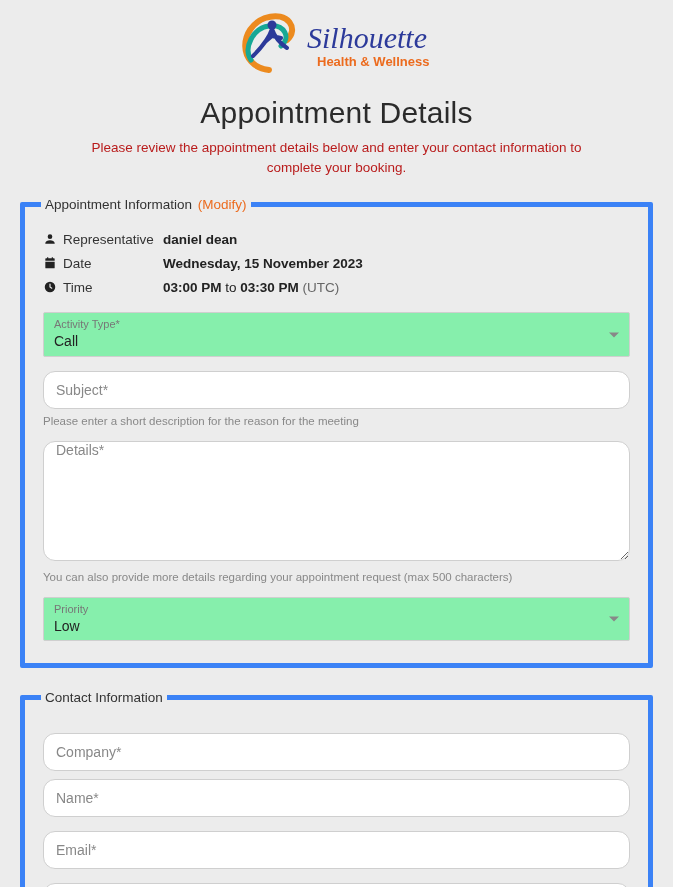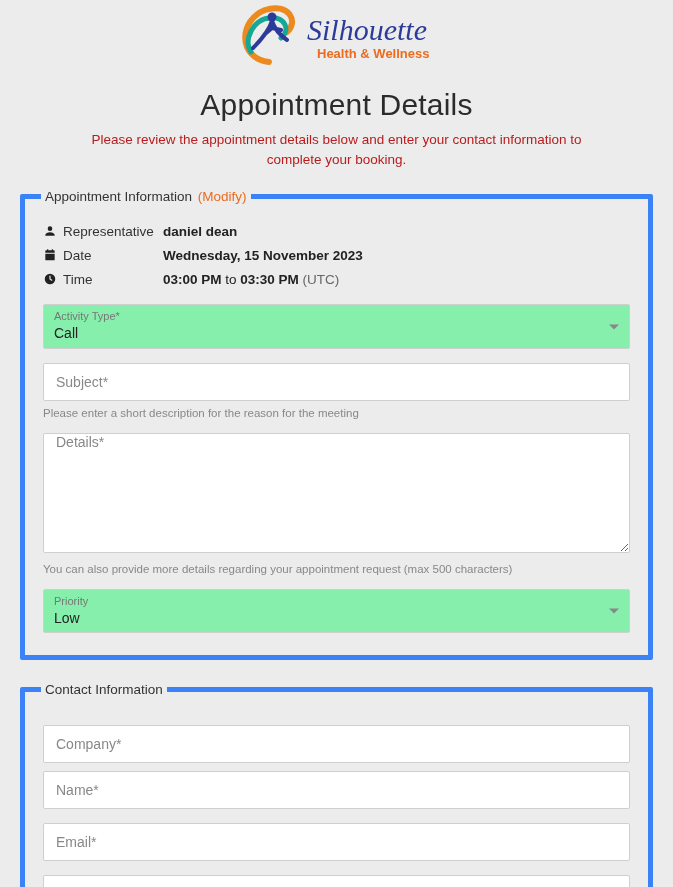--- a/index.html
+++ b/index.html
@@ -15,21 +15,21 @@
       overflow: hidden;
       color: #333;
     }
     .container {
       width: 100%;
       height: 100%;
       padding: 0 20px;
     }
     .logo-wrap {
       text-align: center;
-      padding-top: 0;
+      padding-top: 8px;
       padding-bottom: 8px;
     }
     .logo {
       display: inline-block;
       position: relative;
       width: 215px;
       height: 70px;
     }
     .logo svg { display: block; }
     h1.page-title {
@@ -127,21 +127,21 @@
       transform: translateY(-50%);
       width: 0; height: 0;
       border-left: 5px solid transparent;
       border-right: 5px solid transparent;
       border-top: 5px solid #888;
     }
     .text-input {
       width: 100%;
       background: #fff;
       border: 1px solid #cfcfcf;
-      border-radius: 2px;
+      border-radius: 12px;
       padding: 10px 12px;
       font-size: 14px;
       color: #222;
       outline: none;
       font-family: inherit;
     }
     .text-input::placeholder { color: #888; }
     textarea.text-input {
       height: 120px;
       resize: both;

